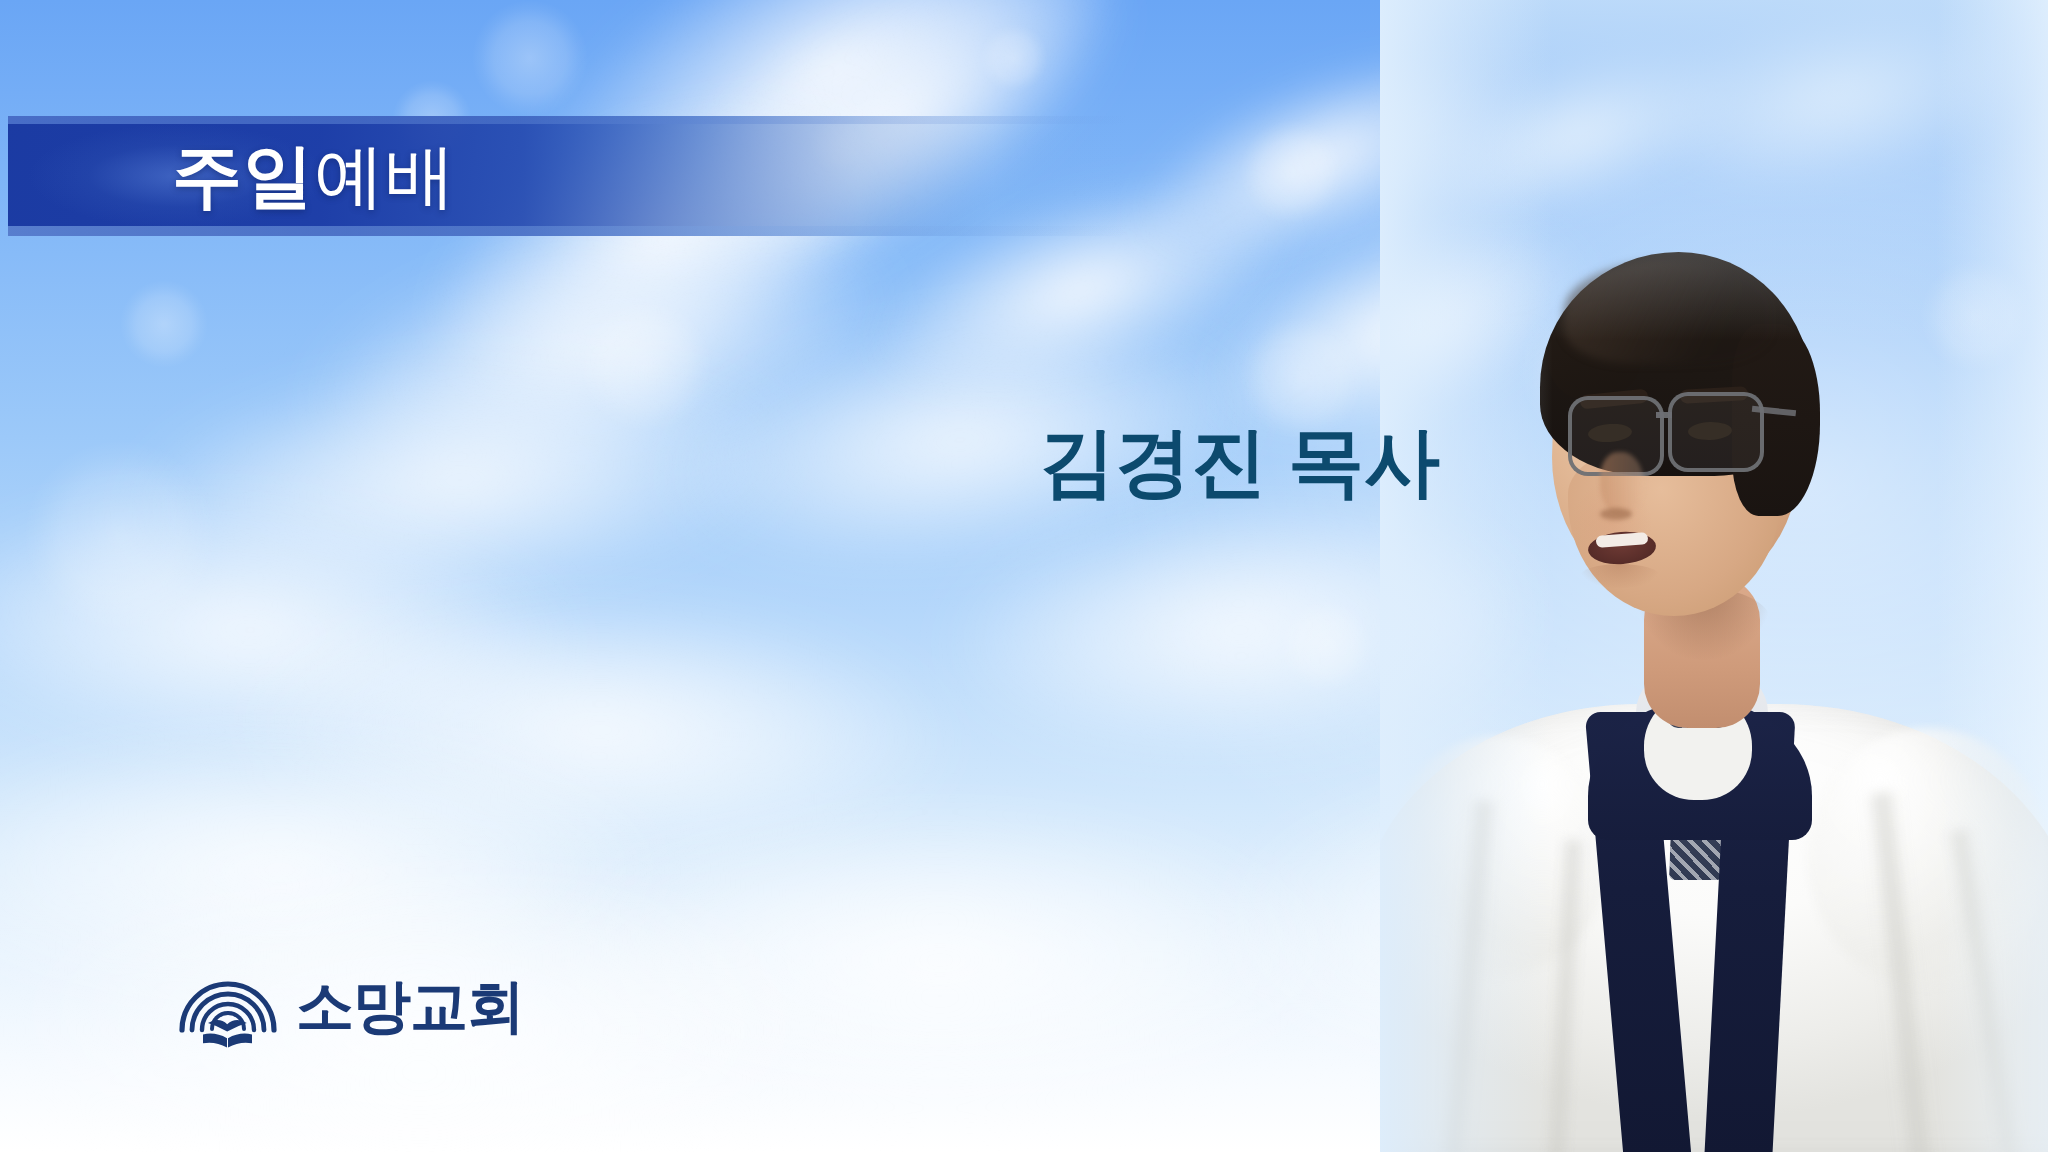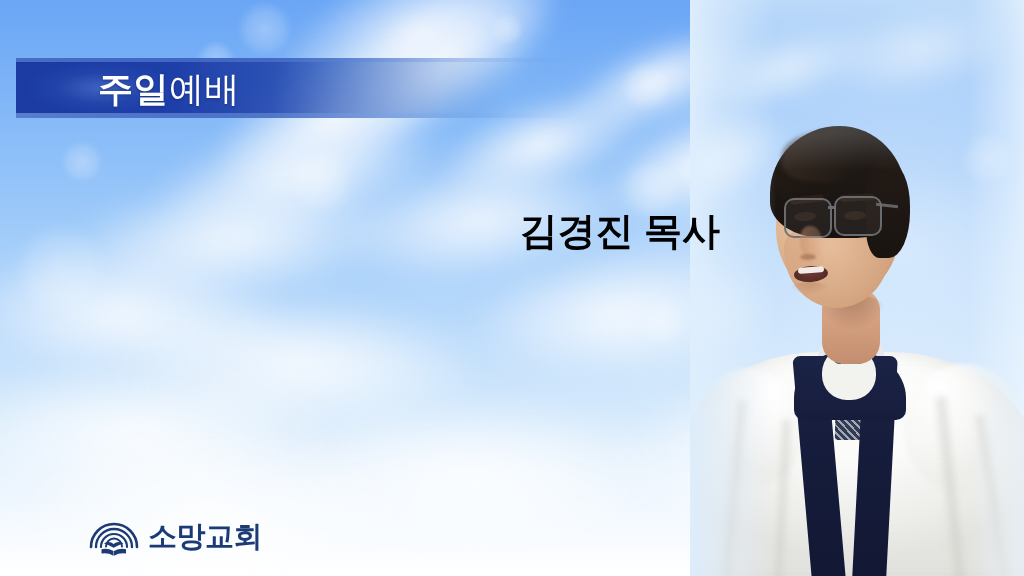--- a/index.html
+++ b/index.html
@@ -96,21 +96,21 @@
   .b7 { left: 620px; top: 158px;  width: 62px;  height: 62px; }
   .b8 { left: 760px; top: 150px;  width: 72px;  height: 72px; }
   .b9 { left: 960px; top: 130px;  width: 56px;  height: 56px; }
   .b10{ left: 640px; top: 300px;  width: 46px;  height: 46px; }
   .b11{ left: 60px;  top: 140px;  width: 44px;  height: 44px; }
   .b12{ left: 490px; top: 12px;   width: 34px;  height: 34px; }
 
   
   .label-band {
     position: absolute;
-    left: 16px;
+    left: 4px;
     top: 58px;
     width: 560px;
     height: 60px;
     background: linear-gradient(to right,
        rgba(24,55,160,0.97) 0%,
        rgba(26,58,165,0.96) 28%,
        rgba(32,68,172,0.88) 46%,
        rgba(48,96,190,0.62) 62%,
        rgba(80,132,210,0.34) 76%,
        rgba(120,170,230,0.12) 88%,
@@ -456,33 +456,32 @@
     font-size: 38px;
     font-weight: 500;
     letter-spacing: 0px;
     color: #16214a;
     white-space: nowrap;
   }
   .subtitle-speaker {
     margin-top: 20px;
     font-size: 38px;
     font-weight: 700;
-    color: #000000;
+    color: #0c4a6e;
     white-space: nowrap;
   }
 
   
   .logo {
     position: absolute;
     left: 88px;
     top: 482px;
     display: flex;
     align-items: center;
     gap: 8px;
-    margin-top: 32px;
   }
   .logo-mark { width: 52px; height: 44px; display: block; }
   .logo-text {
     font-size: 29px;
     font-weight: 700;
     color: #1b3a76;
     letter-spacing: -0.5px;
     line-height: 1;
     white-space: nowrap;
   }

